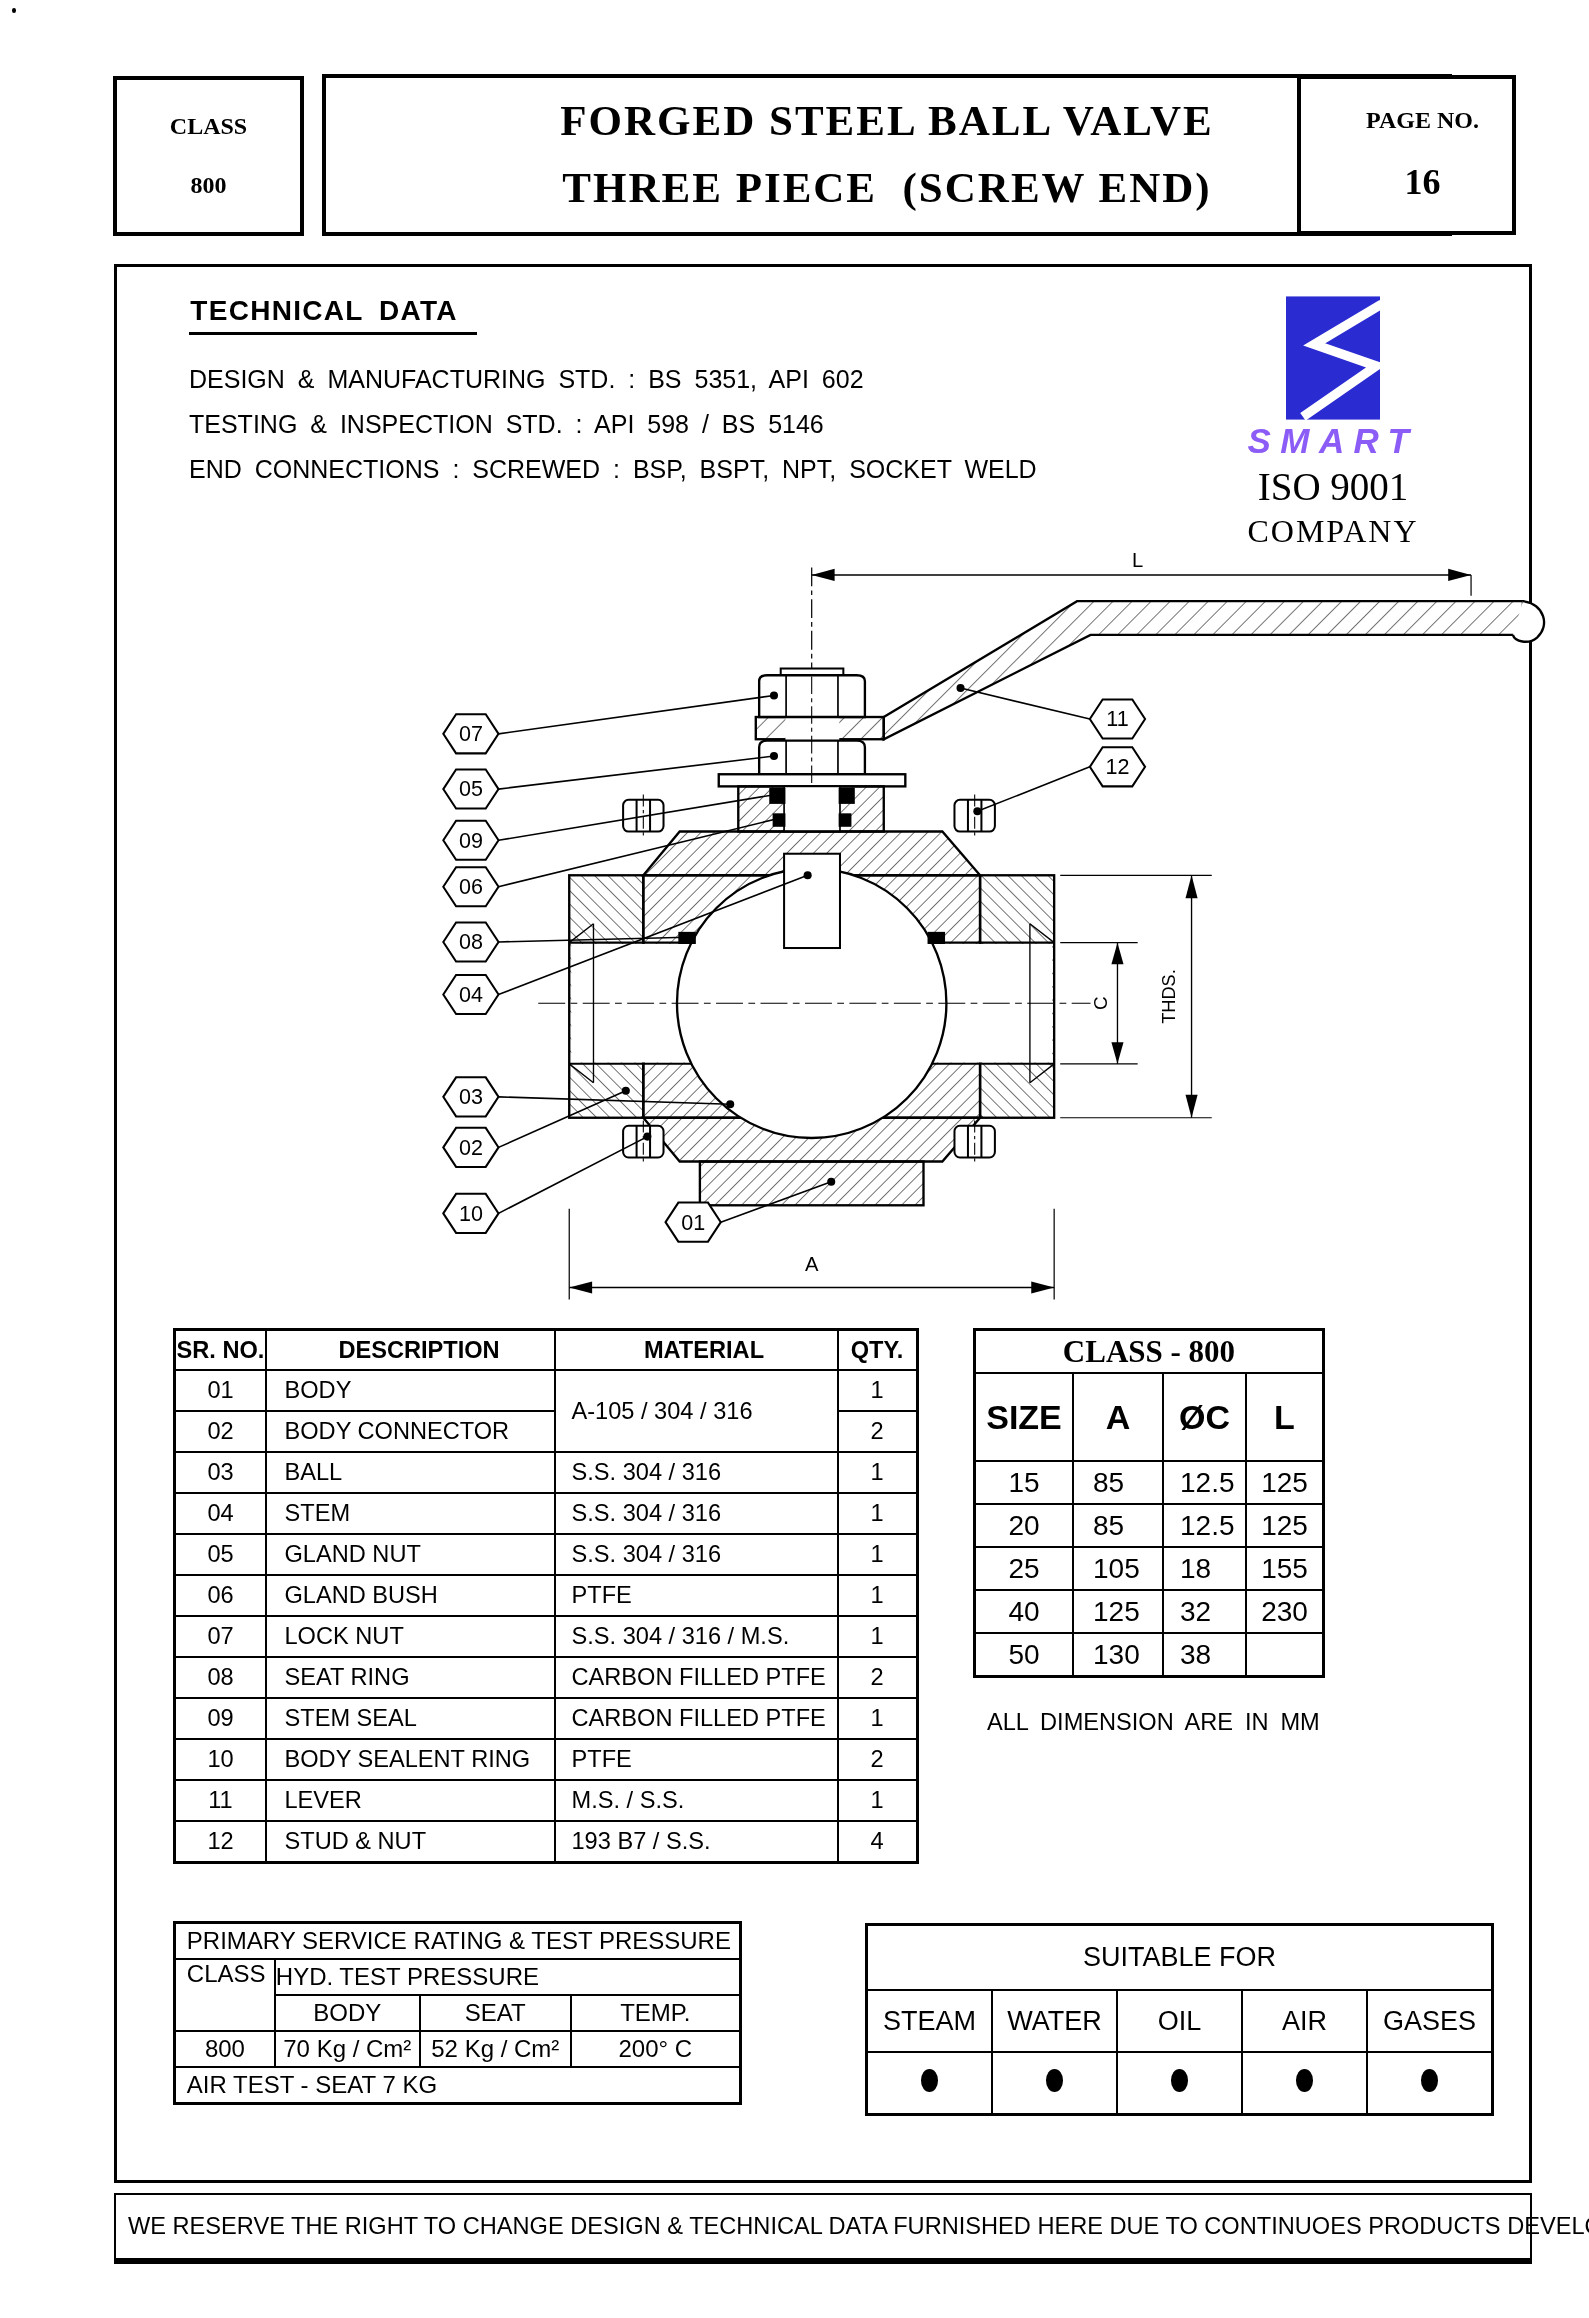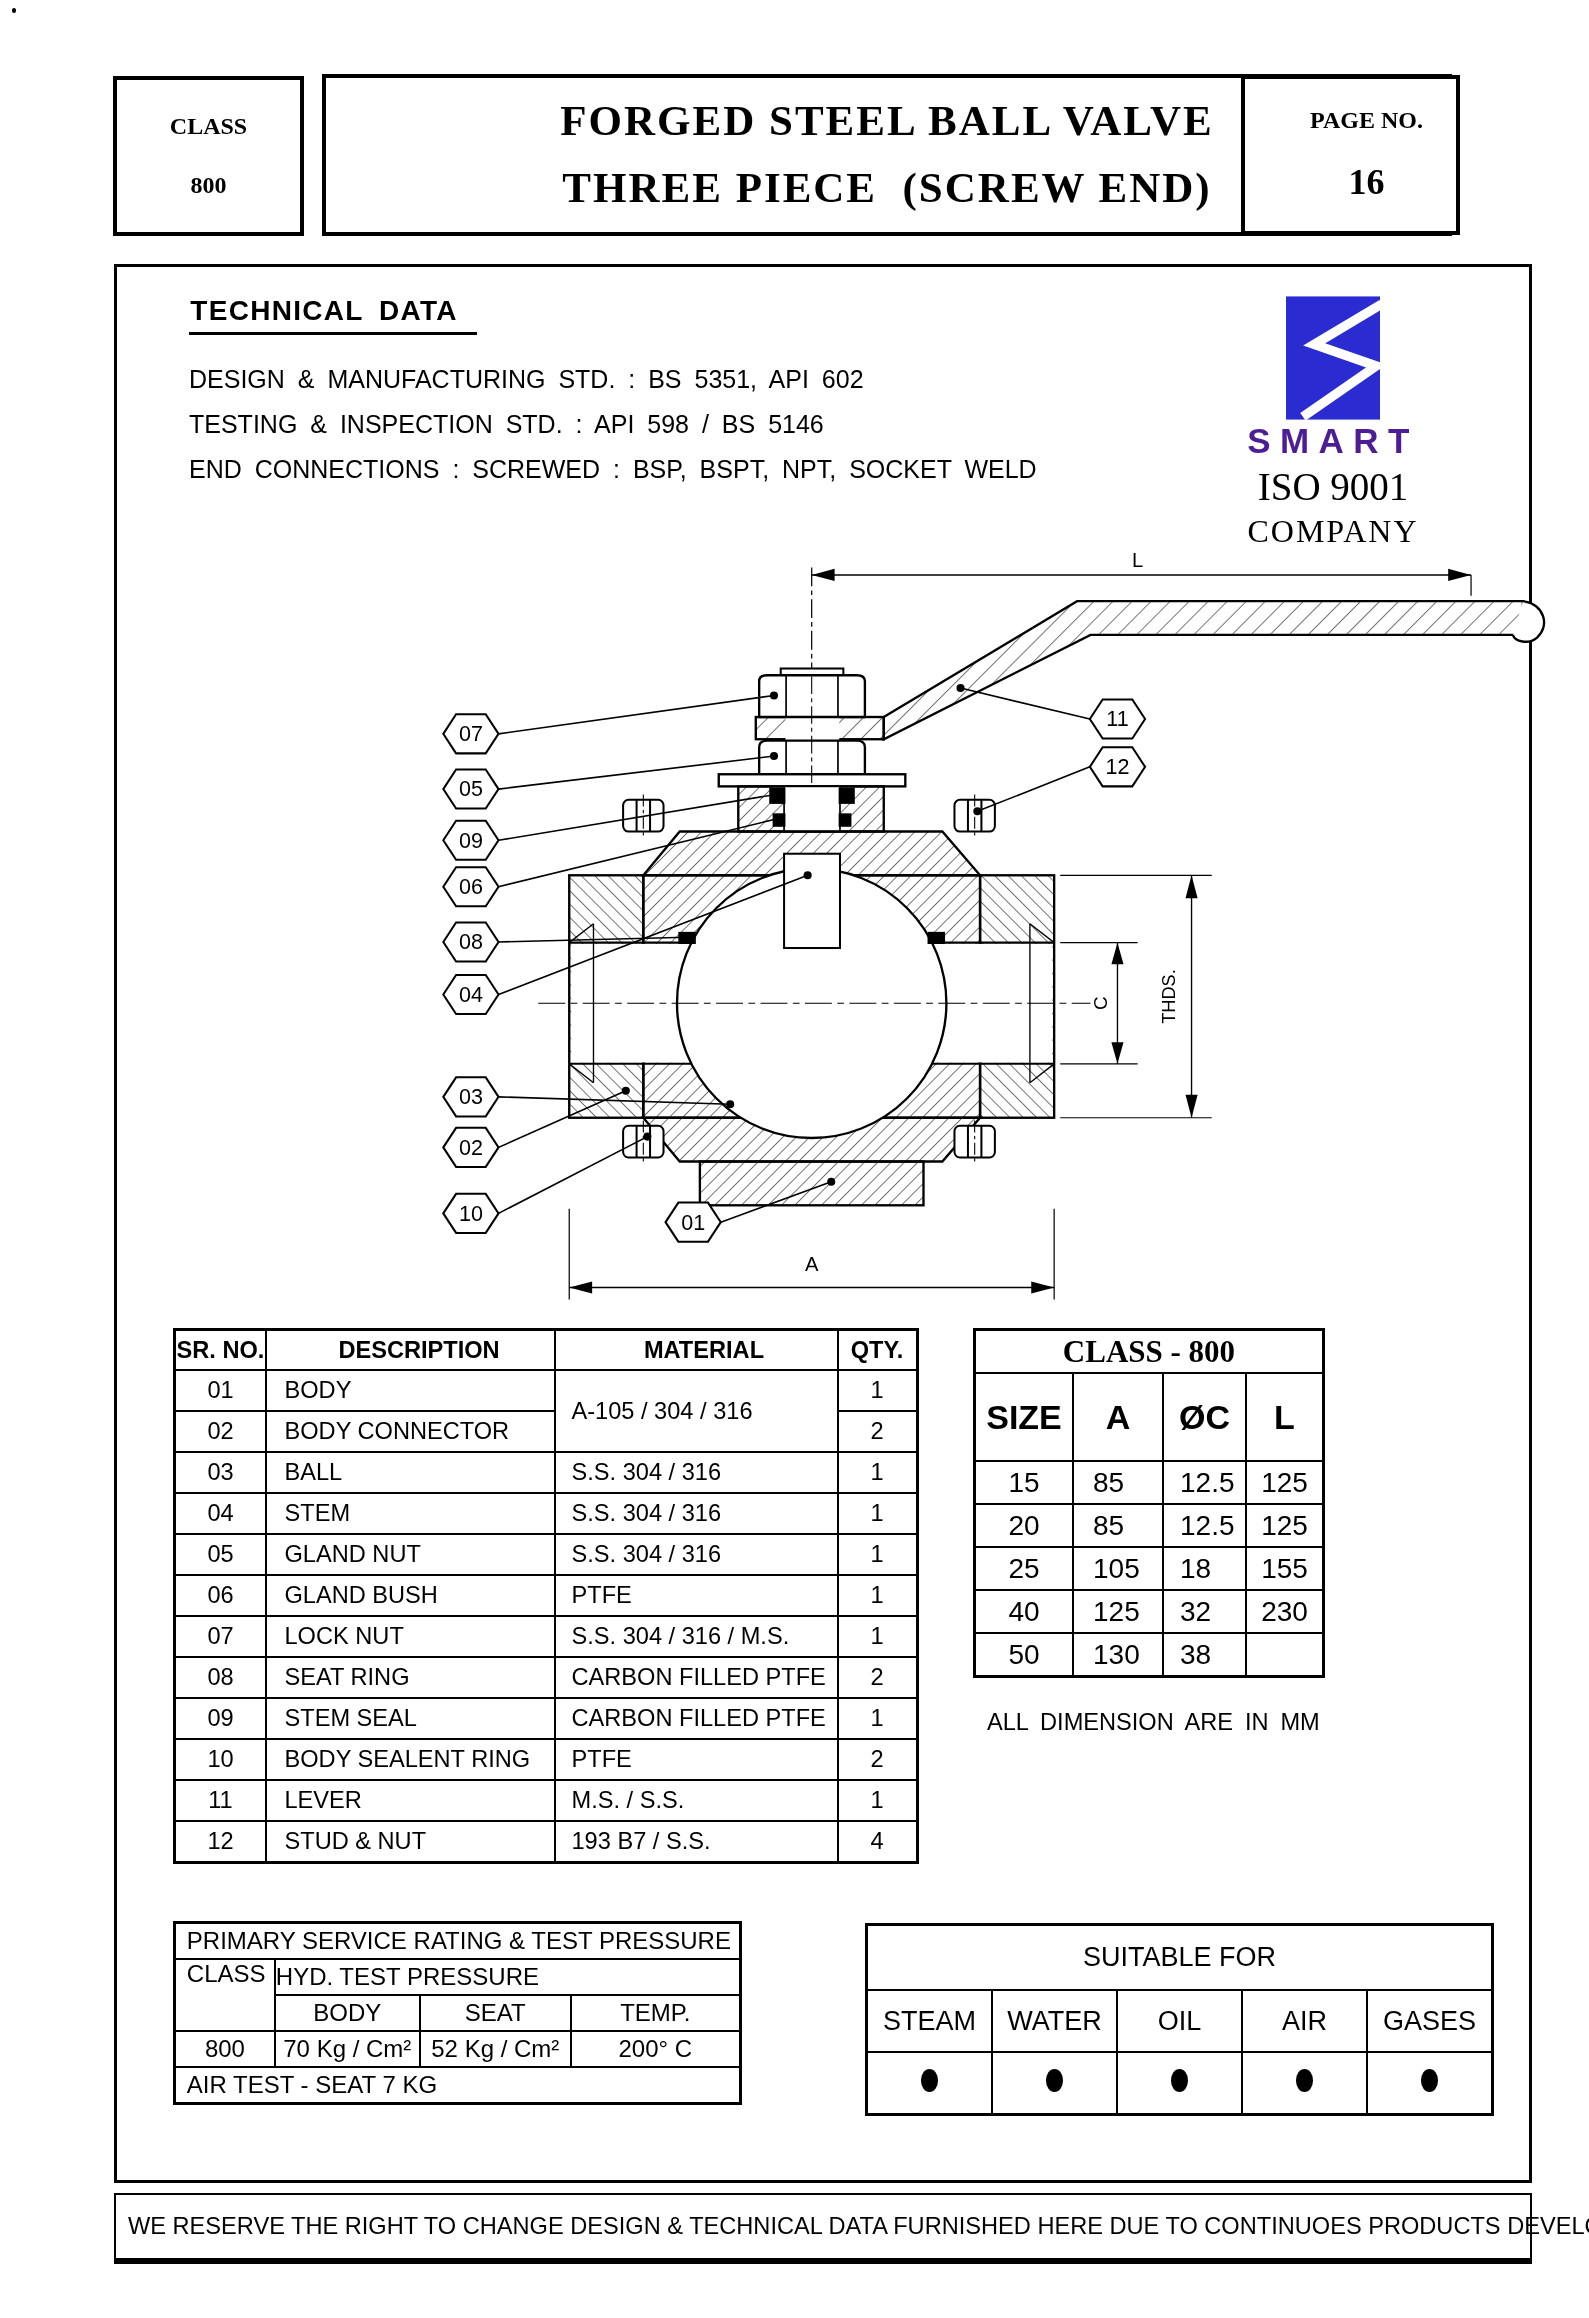--- a/index.html
+++ b/index.html
@@ -8,21 +8,21 @@
   .abs{position:absolute;}
   .serif{font-family:"Liberation Serif","DejaVu Serif",serif;}
   .box{border:4px solid #000;box-sizing:border-box;background:#fff;}
   
   #class-box{left:113px;top:76px;width:191px;height:160px;border-width:4.7px;
              display:flex;flex-direction:column;align-items:center;justify-content:space-evenly;}
   #class-box .t{font-weight:bold;font-size:24px;}
   #title-box{left:322px;top:74px;width:1130px;height:162px;border-width:4.7px;
              display:flex;flex-direction:column;align-items:center;justify-content:center;}
   #title-box .l{font-weight:bold;font-size:43px;letter-spacing:2px;line-height:1.55;white-space:pre;}
-  #page-box{left:1241px;top:75px;width:219px;height:160px;border-width:4.7px;
+  #page-box{left:1297px;top:75px;width:219px;height:160px;border-width:4.7px;
             display:flex;flex-direction:column;align-items:center;justify-content:space-evenly;padding-left:32px;}
   #page-box .lbl{font-weight:bold;font-size:24px;}
   #page-box .num{font-weight:bold;font-size:36px;}
   
   #main-box{left:114px;top:264px;width:1418px;height:1919px;border-width:3.4px;}
   
   #tech{left:189px;top:295px;}
   #tech .hd{font-weight:bold;font-size:28px;letter-spacing:1.3px;word-spacing:6.7px;
             border-bottom:3.4px solid #000;padding:0 19px 5.4px 1.3px;display:inline-block;}
   #tech .ln{font-size:25px;word-spacing:6px;margin-top:16px;white-space:nowrap;}
@@ -105,21 +105,21 @@
     <div class="ln first">DESIGN &amp; MANUFACTURING STD. :  BS 5351, API 602</div>
     <div class="ln">TESTING &amp; INSPECTION STD. :  API 598 / BS 5146</div>
     <div class="ln">END CONNECTIONS : SCREWED : BSP, BSPT, NPT, SOCKET WELD</div>
   </div>
 
   <div id="logo" class="abs">
     <svg class="mark" width="94" height="124" viewBox="0 0 100 131">
       <rect x="0" y="0" width="100" height="131" fill="#2b2bd2"></rect>
       <polyline points="102,8 30,51 96,74 18,128" fill="none" stroke="#ffffff" stroke-width="10"></polyline>
     </svg>
-    <div class="brand" style="color:#4c1d95;">SMART</div>
+    <div class="brand" style="color:#8b5cf6;font-style:italic;">SMART</div>
     <div class="iso serif">ISO 9001</div>
     <div class="co serif">COMPANY</div>
   </div>
 
   <svg id="drawing" class="abs" style="left:417px;top:552px;" width="1145" height="788" viewBox="620 820 1700 1170">
     <defs>
       <pattern id="h1" patternUnits="userSpaceOnUse" width="14" height="14" patternTransform="rotate(45)">
         <line x1="0" y1="0" x2="0" y2="14" stroke="#000" stroke-width="1.6"></line>
       </pattern>
       <pattern id="h2" patternUnits="userSpaceOnUse" width="14" height="14" patternTransform="rotate(135)">

